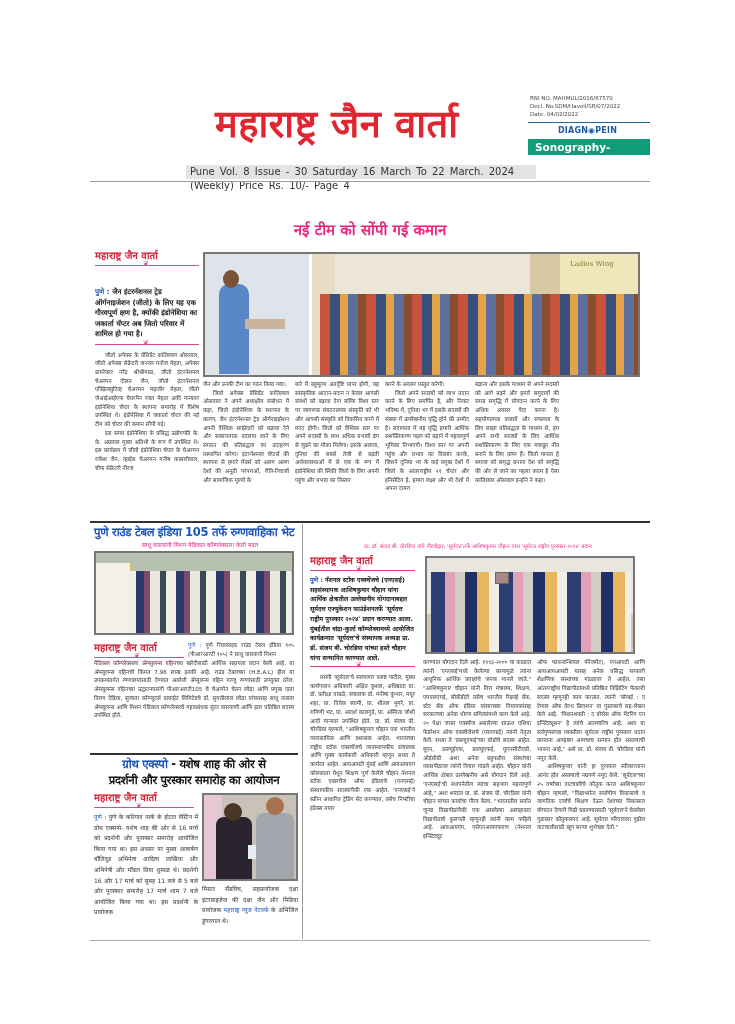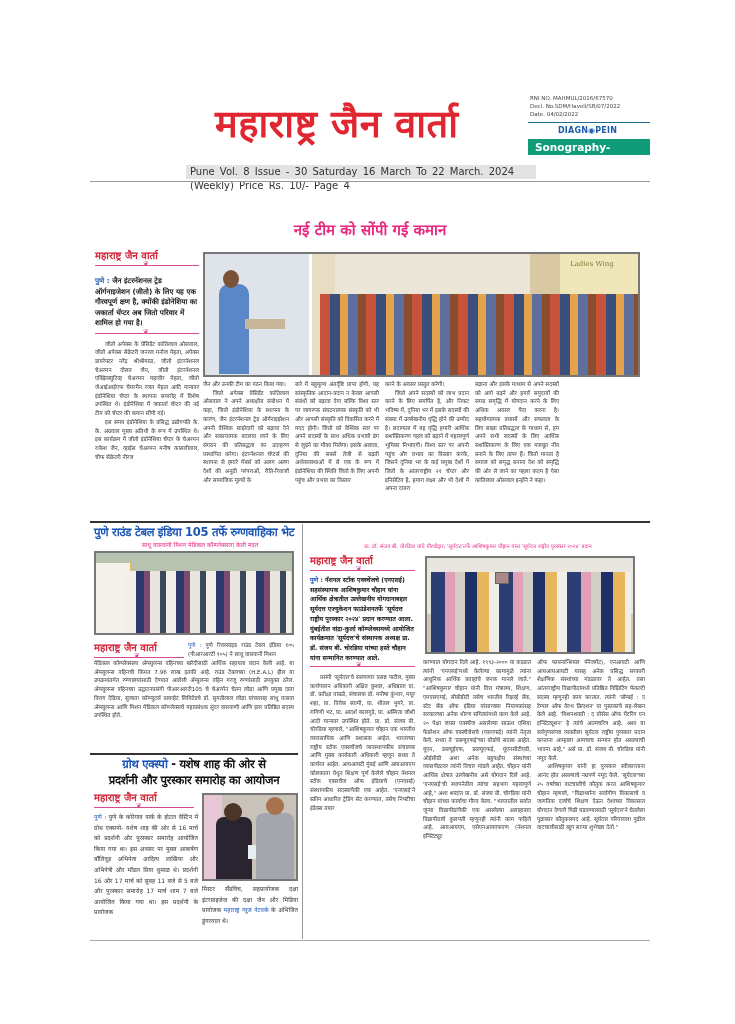--- a/index.html
+++ b/index.html
@@ -70,21 +70,21 @@
   <div class="abs rule" style="top:93px;"></div>
 
   <div class="abs subhead">नई टीम को सोंपी गई कमान</div>
 
   <div class="abs" style="left:5px; top:160px; width:104px;">
     <div class="brand" style="font-size:10px;">महाराष्ट्र जैन वार्ता</div>
     <div style="position:relative; height:6px;">
       <div class="brand-rule" style="left:0; top:3px; width:104px;"></div>
       <div class="brand-knot" style="left:48px; top:-2px;">❦</div>
     </div>
-    <div class="lead" style="margin-top:8px;">
+    <div class="lead" style="margin-top:19px;">
       <span class="city">पुणे :</span>
       <span>जैन इंटरनॅशनल ट्रेड ऑर्गनाइजेशन (जीतो) के लिए यह एक गौरवपूर्ण क्षण है, क्योंकी इंडोनेशिया का जकार्ता चॅप्टर अब जितो परिवार में शामिल हो गया है।</span>
     </div>
     <div style="position:relative; height:8px;">
       <div class="brand-rule" style="left:0; top:4px; width:104px;"></div>
       <div class="brand-knot" style="left:48px; top:-1px;">❦</div>
     </div>
     <div class="body" style="margin-top:3px;">
       <p>जीतो अपेक्स के प्रेसिडेंट कांतिलाल ओसवाल, जीतो अपेक्स सेक्रेटरी जनरल मनोज मेहता, अपेक्स डायरेक्टर नरेंद्र श्रीश्रीमाळ, जीतो इंटरनॅशनल चेअरमन दौलत जैन, जीतो इंटरनॅशनल एक्झिक्युटिव्ह चेअरमन महावीर मेहता, जीतो जेआईआईएफ चेयरमैन रजत मेहता आदि मान्यवर इंडोनेशिया चॅप्टर के स्थापना समारोह में विशेष उपस्थित थे। इंडोनेशिया में जकार्ता चॅप्टर की नई टीम को चॅप्टर की कमान सौंपी गई।</p>
       <p>इस समय इंडोनेशिया के प्रसिद्ध उद्योगपति के. के. अग्रवाल मुख्य अतिथी के रूप में उपस्थित थे। इस कार्यक्रम में जीतो इंडोनेशिया चॅप्टर के चेअरमन राकेश जैन, व्हाईस चेअरमन मनीष कासलीवाल, चीफ सेक्रेटरी नीरज</p>

